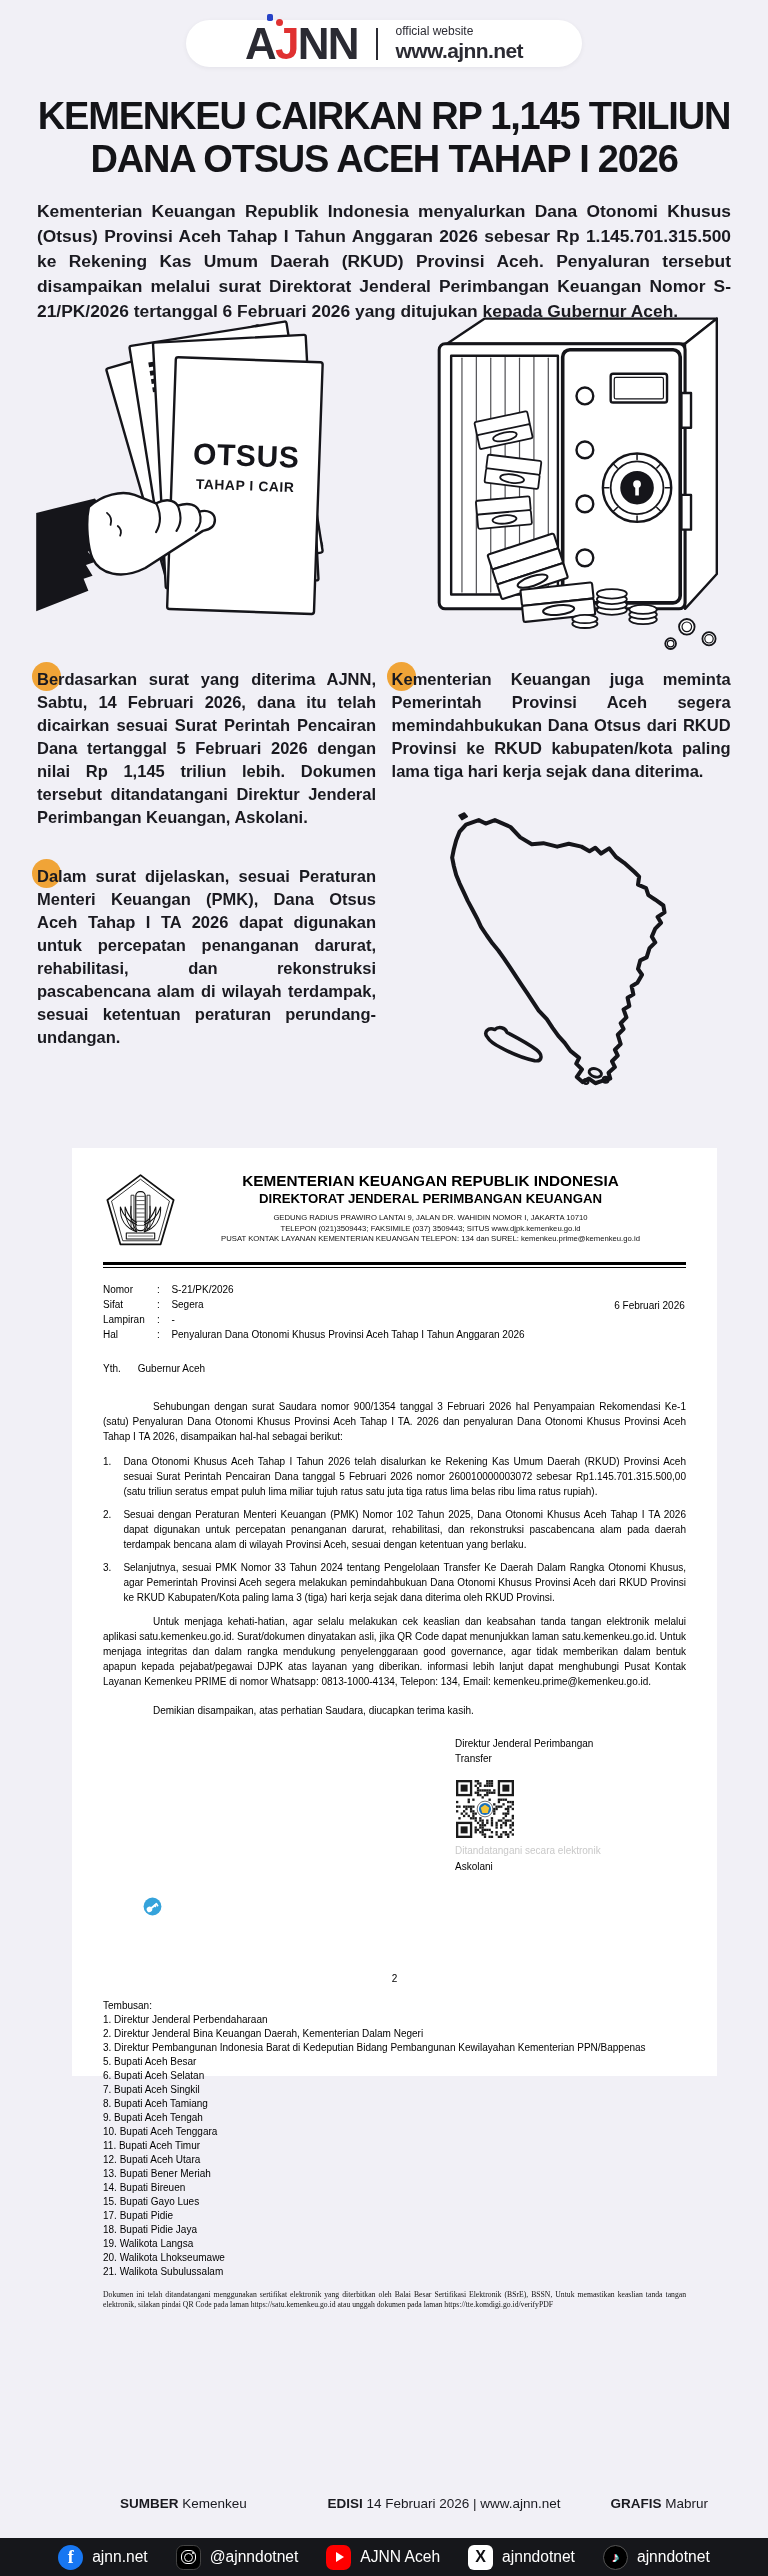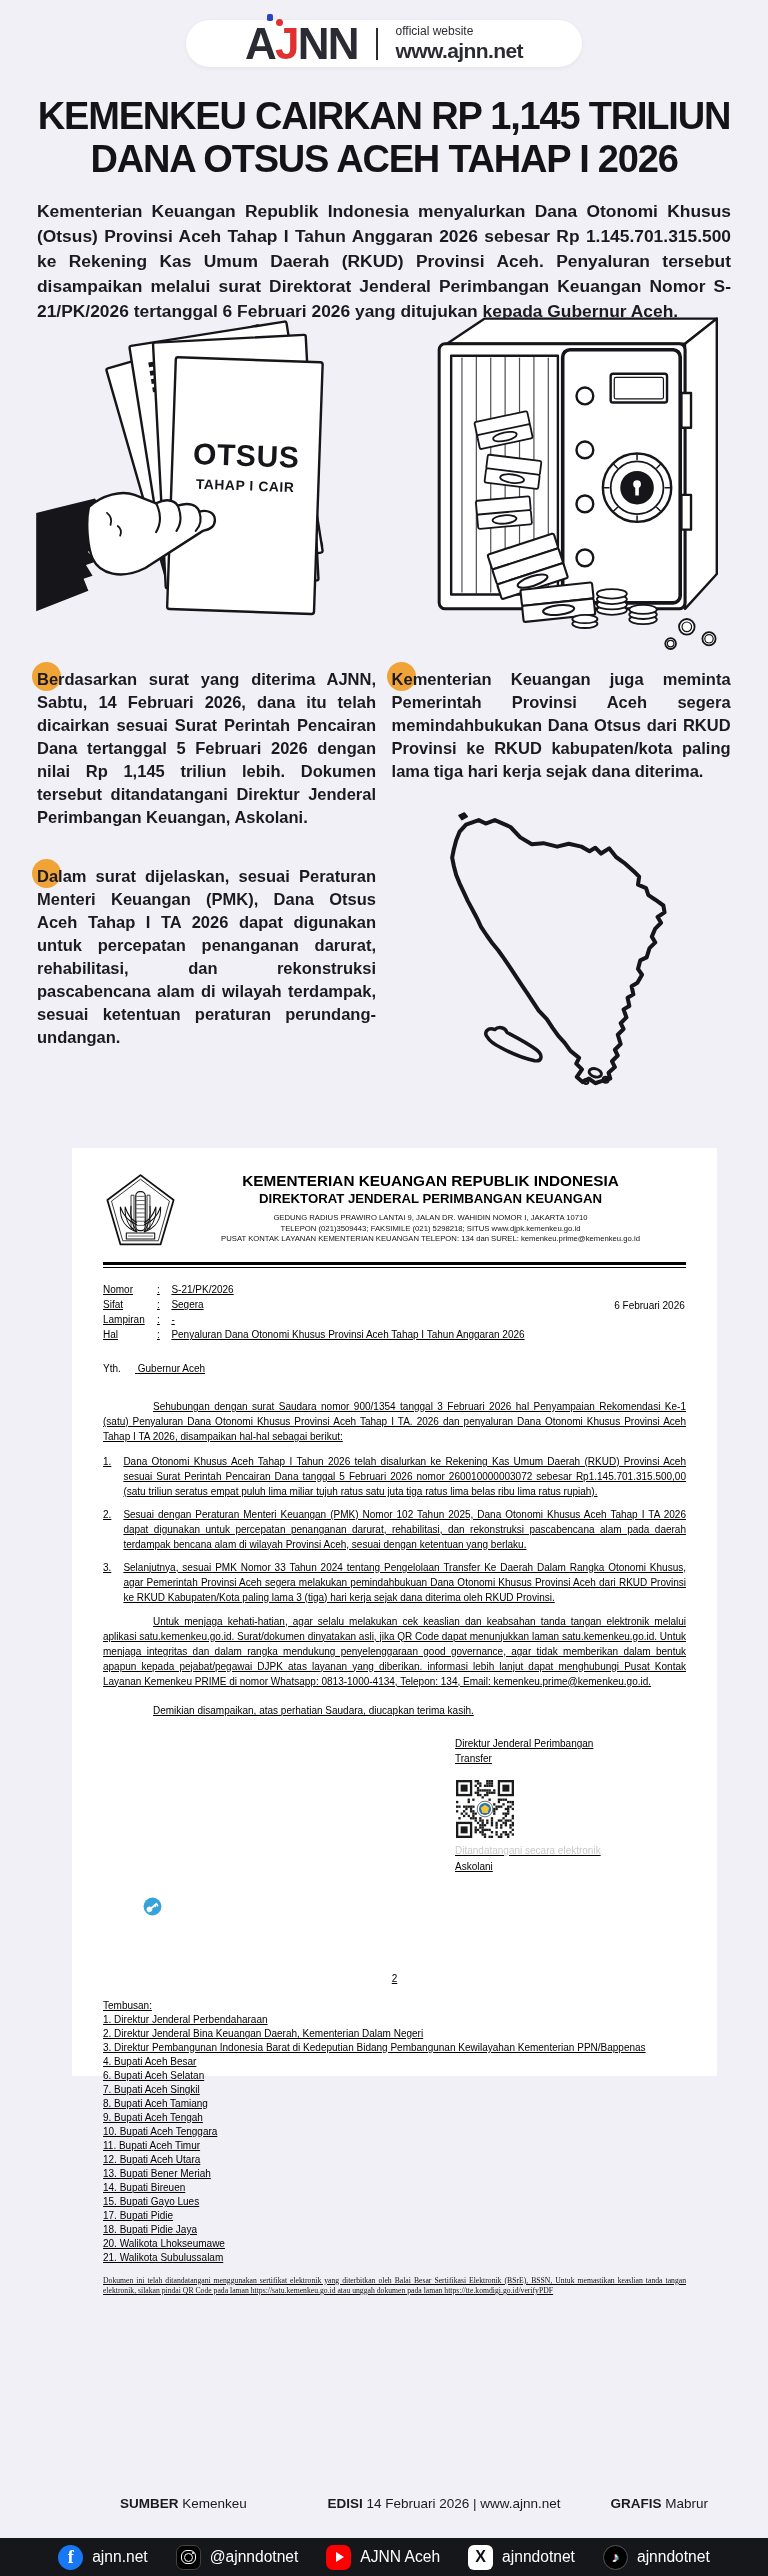--- a/index.html
+++ b/index.html
@@ -33,21 +33,21 @@
   
   .cols{position:absolute;top:668px;left:37px;width:694px;display:flex;gap:15.6px;}
   .col{width:339px;position:relative;}
   .bullet{position:relative;margin-bottom:29px;}
   .bullet .dot{position:absolute;left:-4.8px;top:-6px;width:29px;height:29px;border-radius:50%;background:#f0a437;}
   .bullet .txt{position:relative;font-size:16.5px;line-height:23px;font-weight:600;text-align:justify;color:#1a1a20;}
   .aceh-map{display:block;margin-top:15.6px;width:335px;height:277px;}
 
   
   .paper{position:absolute;top:1148px;left:72px;width:645px;height:928px;background:#ffffff;
-    padding:24px 31px 0;box-sizing:border-box;font-size:10px;line-height:15px;color:#000;text-decoration:underline;}
+    padding:24px 31px 0;box-sizing:border-box;font-size:10px;line-height:15px;color:#000;}
   .letterhead{position:relative;height:85px;}
   .lh-logo{position:absolute;left:2.4px;top:0;width:71px;height:76px;}
   .lh-text{position:absolute;left:72px;right:0;top:0;text-align:center;}
   .lh-org1{font-size:15.3px;font-weight:700;line-height:18px;}
   .lh-org2{font-size:13.2px;font-weight:700;line-height:16px;margin-top:0.6px;}
   .lh-addr{margin-top:6.6px;font-size:7.7px;line-height:10.5px;color:#101010;}
   .rule1{border-top:3px solid #000;margin-top:5.4px;}
   .rule2{border-top:1.2px solid #000;margin-top:1.2px;}
 
   .meta{position:relative;margin-top:14.4px;}
@@ -318,21 +318,21 @@
           <rect x="71" y="38" width="5" height="56" stroke-width="1.4"></rect>
           <path d="M36,102 h48 v10 h-48 z" stroke-width="1.8"></path>
           <path d="M39,107 h42" stroke-width="1"></path>
         </g>
       </svg>
       <div class="lh-text">
         <div class="lh-org1">KEMENTERIAN KEUANGAN REPUBLIK INDONESIA</div>
         <div class="lh-org2">DIREKTORAT JENDERAL PERIMBANGAN KEUANGAN</div>
         <div class="lh-addr">
           <div>GEDUNG RADIUS PRAWIRO LANTAI 9, JALAN DR. WAHIDIN NOMOR I, JAKARTA 10710</div>
-          <div>TELEPON (021)3509443; FAKSIMILE (021) 5298218; SITUS www.djpk.kemenkeu.go.id</div>
+          <div>TELEPON (021)3509443; FAKSIMILE (037) 3509443; SITUS www.djpk.kemenkeu.go.id</div>
           <div>PUSAT KONTAK LAYANAN KEMENTERIAN KEUANGAN TELEPON: 134 dan SUREL: kemenkeu.prime@kemenkeu.go.id</div>
         </div>
       </div>
     </div>
     <div class="rule1"></div>
     <div class="rule2"></div>
 
     <div class="meta">
       <div class="meta-row">
         <span class="meta-label">Nomor</span>
@@ -580,33 +580,34 @@
     </svg>
 
     <div class="pagenum">2</div>
 
     <div class="tembusan">
       <div class="temb-item">Tembusan:</div>
       <div>
           <div class="temb-item">1. Direktur Jenderal Perbendaharaan</div>
           <div class="temb-item">2. Direktur Jenderal Bina Keuangan Daerah, Kementerian Dalam Negeri</div>
           <div class="temb-item">3. Direktur Pembangunan Indonesia Barat di Kedeputian Bidang Pembangunan Kewilayahan Kementerian PPN/Bappenas</div>
-          <div class="temb-item">4. Bupati Aceh Besar</div>
+          <div class="temb-item">5. Bupati Aceh Besar</div>
           <div class="temb-item">6. Bupati Aceh Selatan</div>
           <div class="temb-item">7. Bupati Aceh Singkil</div>
           <div class="temb-item">8. Bupati Aceh Tamiang</div>
           <div class="temb-item">9. Bupati Aceh Tengah</div>
           <div class="temb-item">10. Bupati Aceh Tenggara</div>
           <div class="temb-item">11. Bupati Aceh Timur</div>
           <div class="temb-item">12. Bupati Aceh Utara</div>
           <div class="temb-item">13. Bupati Bener Meriah</div>
           <div class="temb-item">14. Bupati Bireuen</div>
           <div class="temb-item">15. Bupati Gayo Lues</div>
           <div class="temb-item">17. Bupati Pidie</div>
           <div class="temb-item">18. Bupati Pidie Jaya</div>
+          <div class="temb-item">19. Walikota Langsa</div>
           <div class="temb-item">20. Walikota Lhokseumawe</div>
           <div class="temb-item">21. Walikota Subulussalam</div>
         </div>
     </div>
 
     <p class="disclaimer">Dokumen ini telah ditandatangani menggunakan sertifikat elektronik yang diterbitkan oleh Balai Besar Sertifikasi Elektronik (BSrE), BSSN, Untuk memastikan keaslian tanda tangan elektronik, silakan pindai QR Code pada laman https://satu.kemenkeu.go.id atau unggah dokumen pada laman https://tte.komdigi.go.id/verifyPDF</p>
   </div>
 
   <div class="meta-footer">
     <div class="mf-left">

